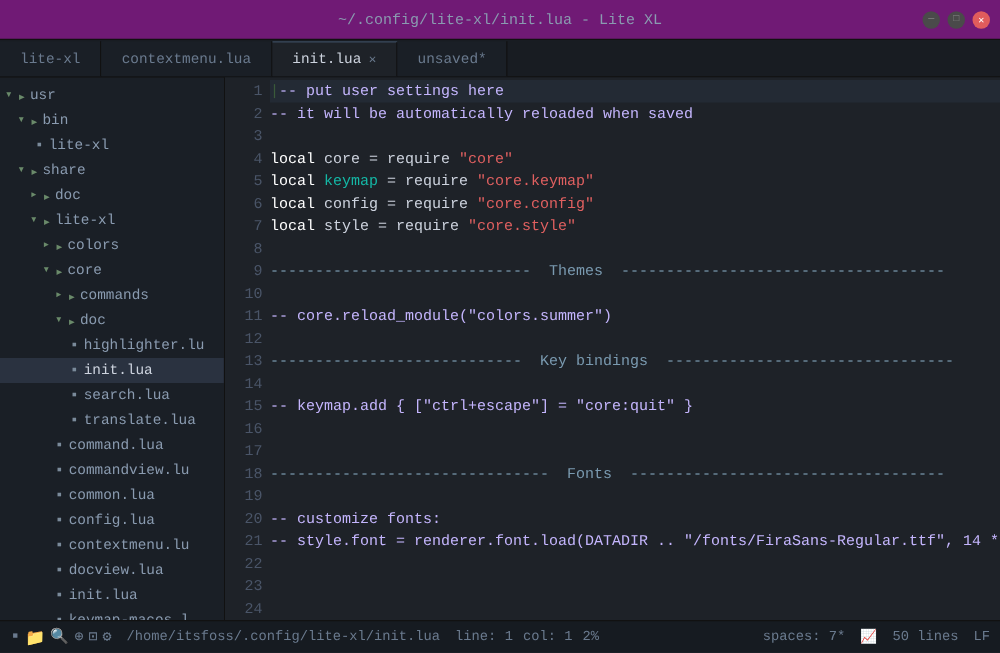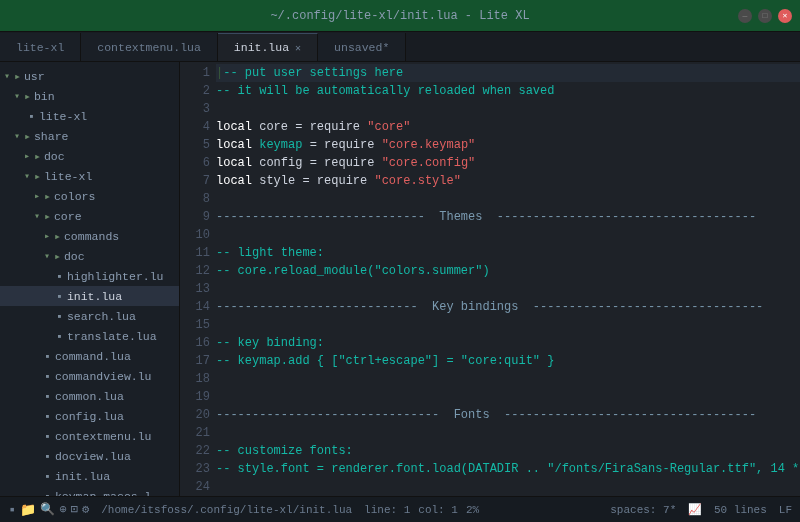--- a/index.html
+++ b/index.html
@@ -10,21 +10,21 @@
       font-family: 'Consolas', 'Courier New', monospace;
       font-size: 12px;
       color: #cdd3de;
       overflow: hidden;
       user-select: none;
     }
 
     
     .titlebar {
       height: 32px;
-      background: #14532d;
+      background: #701a75;
       display: flex;
       align-items: center;
       justify-content: center;
       position: relative;
       border-bottom: 1px solid #111;
     }
     .titlebar-title {
       font-size: 12px;
       color: #8a9bb0;
     }
@@ -143,21 +143,21 @@
       height: 18px;
       line-height: 18px;
       white-space: pre;
       font-size: 12px;
     }
     .cursor-line {
       background: #232a34;
     }
 
     
-    .c-comment { color: #14b8a6; }
+    .c-comment { color: #c4b5fd; }
     .c-keyword { color: #ffffff; }
     .c-string { color: #e06060; }
     .c-section { color: #7a9ab0; }
 
     
     .statusbar {
       height: 26px;
       background: #161b21;
       display: flex;
       align-items: center;
@@ -345,26 +345,24 @@
         <div class="code-line cursor-line"><span style="color:#3a5a3a">|</span><span class="c-comment">-- put user settings here</span></div>
         <div class="code-line"><span class="c-comment">-- it will be automatically reloaded when saved</span></div>
         <div class="code-line">&nbsp;</div>
         <div class="code-line"><span class="c-keyword">local</span> <span style="color:#cdd3de">core</span> <span style="color:#cdd3de">=</span> <span style="color:#cdd3de">require</span> <span class="c-string">"core"</span></div>
         <div class="code-line"><span class="c-keyword">local</span> <span style="color:#14b8a6">keymap</span> <span style="color:#cdd3de">=</span> <span style="color:#cdd3de">require</span> <span class="c-string">"core.keymap"</span></div>
         <div class="code-line"><span class="c-keyword">local</span> <span style="color:#cdd3de">config</span> <span style="color:#cdd3de">=</span> <span style="color:#cdd3de">require</span> <span class="c-string">"core.config"</span></div>
         <div class="code-line"><span class="c-keyword">local</span> <span style="color:#cdd3de">style</span> <span style="color:#cdd3de">=</span> <span style="color:#cdd3de">require</span> <span class="c-string">"core.style"</span></div>
         <div class="code-line">&nbsp;</div>
         <div class="code-line"><span class="c-section">-----------------------------  Themes  ------------------------------------</span></div>
         <div class="code-line">&nbsp;</div>
-        <div class="code-line"><span class="c-comment">-- light theme:</span></div>
         <div class="code-line"><span class="c-comment">-- core.reload_module("colors.summer")</span></div>
         <div class="code-line">&nbsp;</div>
         <div class="code-line"><span class="c-section">----------------------------  Key bindings  --------------------------------</span></div>
         <div class="code-line">&nbsp;</div>
-        <div class="code-line"><span class="c-comment">-- key binding:</span></div>
         <div class="code-line"><span class="c-comment">-- keymap.add { ["ctrl+escape"] = "core:quit" }</span></div>
         <div class="code-line">&nbsp;</div>
         <div class="code-line">&nbsp;</div>
         <div class="code-line"><span class="c-section">-------------------------------  Fonts  -----------------------------------</span></div>
         <div class="code-line">&nbsp;</div>
         <div class="code-line"><span class="c-comment">-- customize fonts:</span></div>
         <div class="code-line"><span class="c-comment">-- style.font = renderer.font.load(DATADIR .. "/fonts/FiraSans-Regular.ttf", 14 * SCALE)</span></div>
 
       </div>
     </div>

